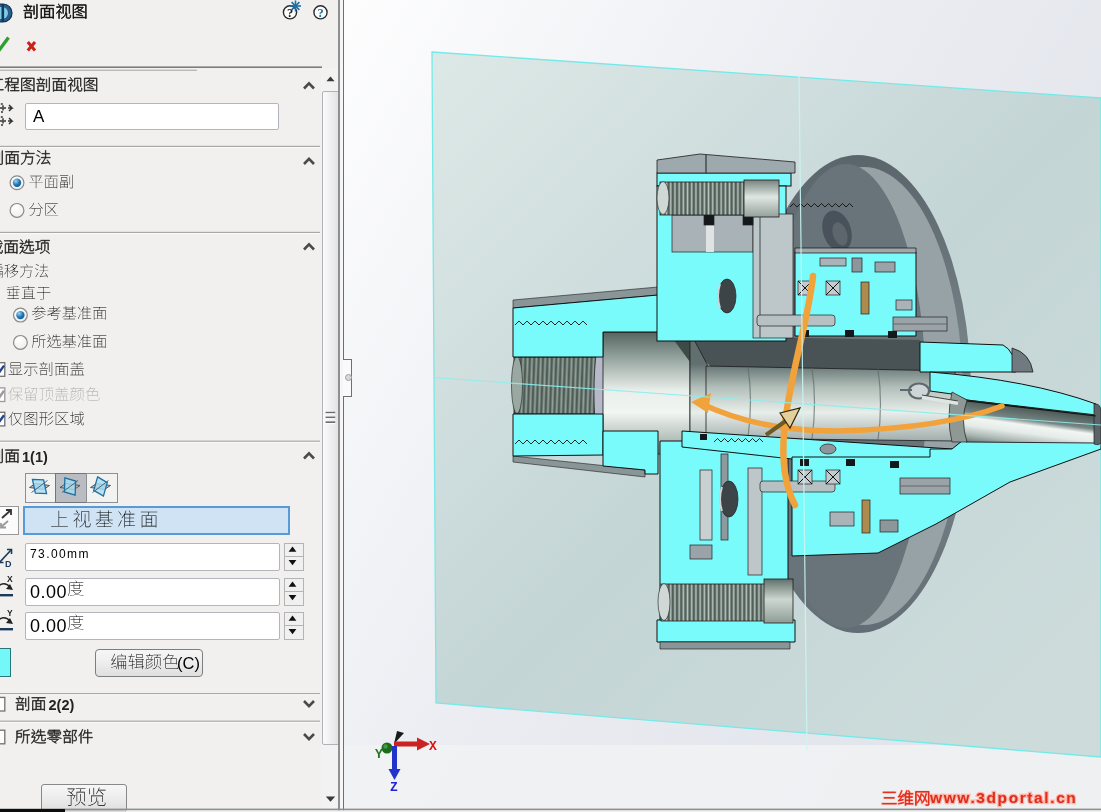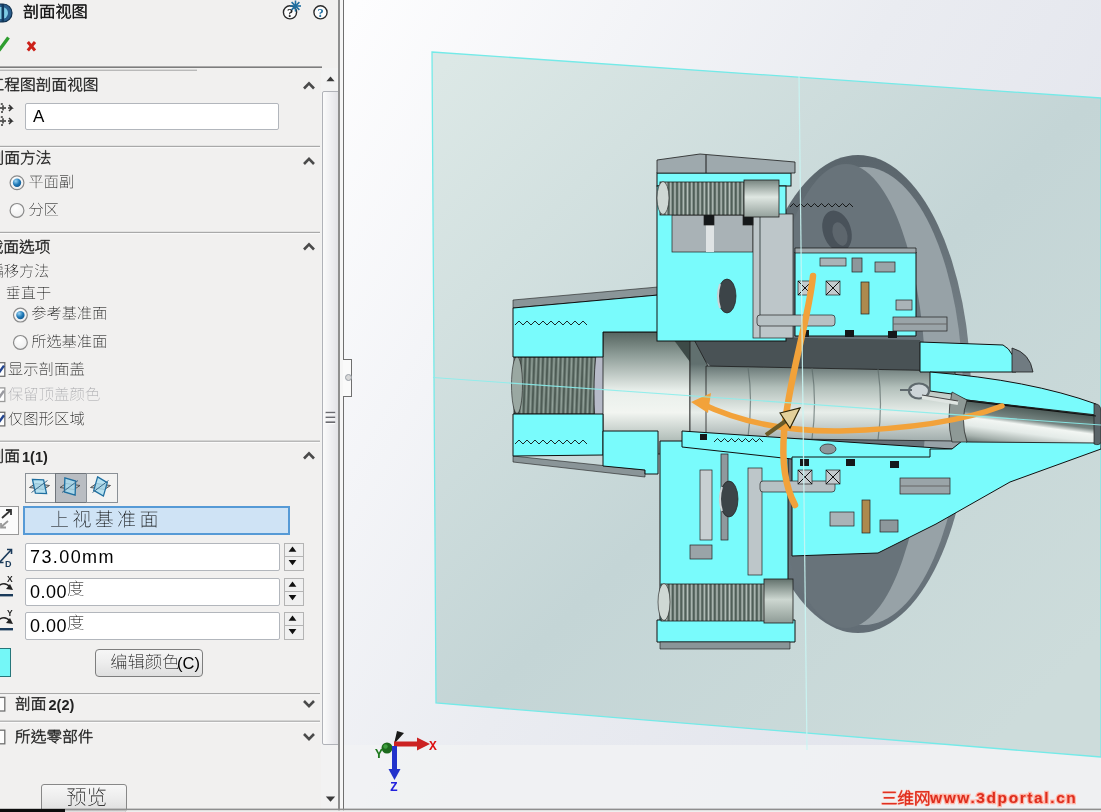--- a/index.html
+++ b/index.html
@@ -273,21 +273,21 @@
 <polygon points="388.5,769 400.5,769 394.5,780" fill="#2233cc"></polygon>
 </g>
 <text x="429" y="750" font-family="Liberation Mono,monospace" font-size="13" font-weight="bold" fill="#dd1111">X</text>
 <text x="375" y="758" font-family="Liberation Mono,monospace" font-size="13" font-weight="bold" fill="#1f7a1f">Y</text>
 <text x="390" y="791" font-family="Liberation Mono,monospace" font-size="13" font-weight="bold" fill="#2222dd">Z</text>
 </svg>
 <div id="panel">
     <div class="inp" style="left:25px;top:103px;width:252px;height:25px"></div>
     <div class="lat" style="left:33px;top:107px;font-size:17px">A</div>
     <div class="inp" style="left:24.5px;top:542.5px;width:253px;height:26px"></div>
-    <div class="lat" style="left:30px;top:546.5px;font-size:18px;letter-spacing:1.4px">73.00mm</div>
+    <div class="lat" style="left:30px;top:546.5px;font-size:12px;letter-spacing:1.4px">73.00mm</div>
     <div class="inp" style="left:24.5px;top:577.5px;width:253px;height:26px"></div>
     <div class="lat" style="left:30px;top:581.5px;font-size:18px;letter-spacing:0.5px">0.00</div>
     <div class="inp" style="left:24.5px;top:611.5px;width:253px;height:26px"></div>
     <div class="lat" style="left:30px;top:615.5px;font-size:18px;letter-spacing:0.5px">0.00</div>
     <div class="abs" style="left:22.5px;top:506.4px;width:263px;height:25px;background:#cfe3f5;border:2px solid #569ad6"></div>
     <div class="abs" style="left:-6px;top:505.5px;width:23px;height:27px;background:#fbfbfb;border:1px solid #999"></div>
     <div class="abs" style="left:24.5px;top:472.5px;width:30px;height:28px;background:#f2f2f1;border:1px solid #8a9096"></div>
     <div class="abs" style="left:55px;top:472.5px;width:30px;height:28px;background:#b9bdc2;border:1px solid #70767c"></div>
     <div class="abs" style="left:85.5px;top:472.5px;width:30px;height:28px;background:#f2f2f1;border:1px solid #8a9096"></div>
     <div class="abs" style="left:283.5px;top:542.5px;width:18px;height:13px;background:#f0f0f0;border:1px solid #b4b4b4"></div>

